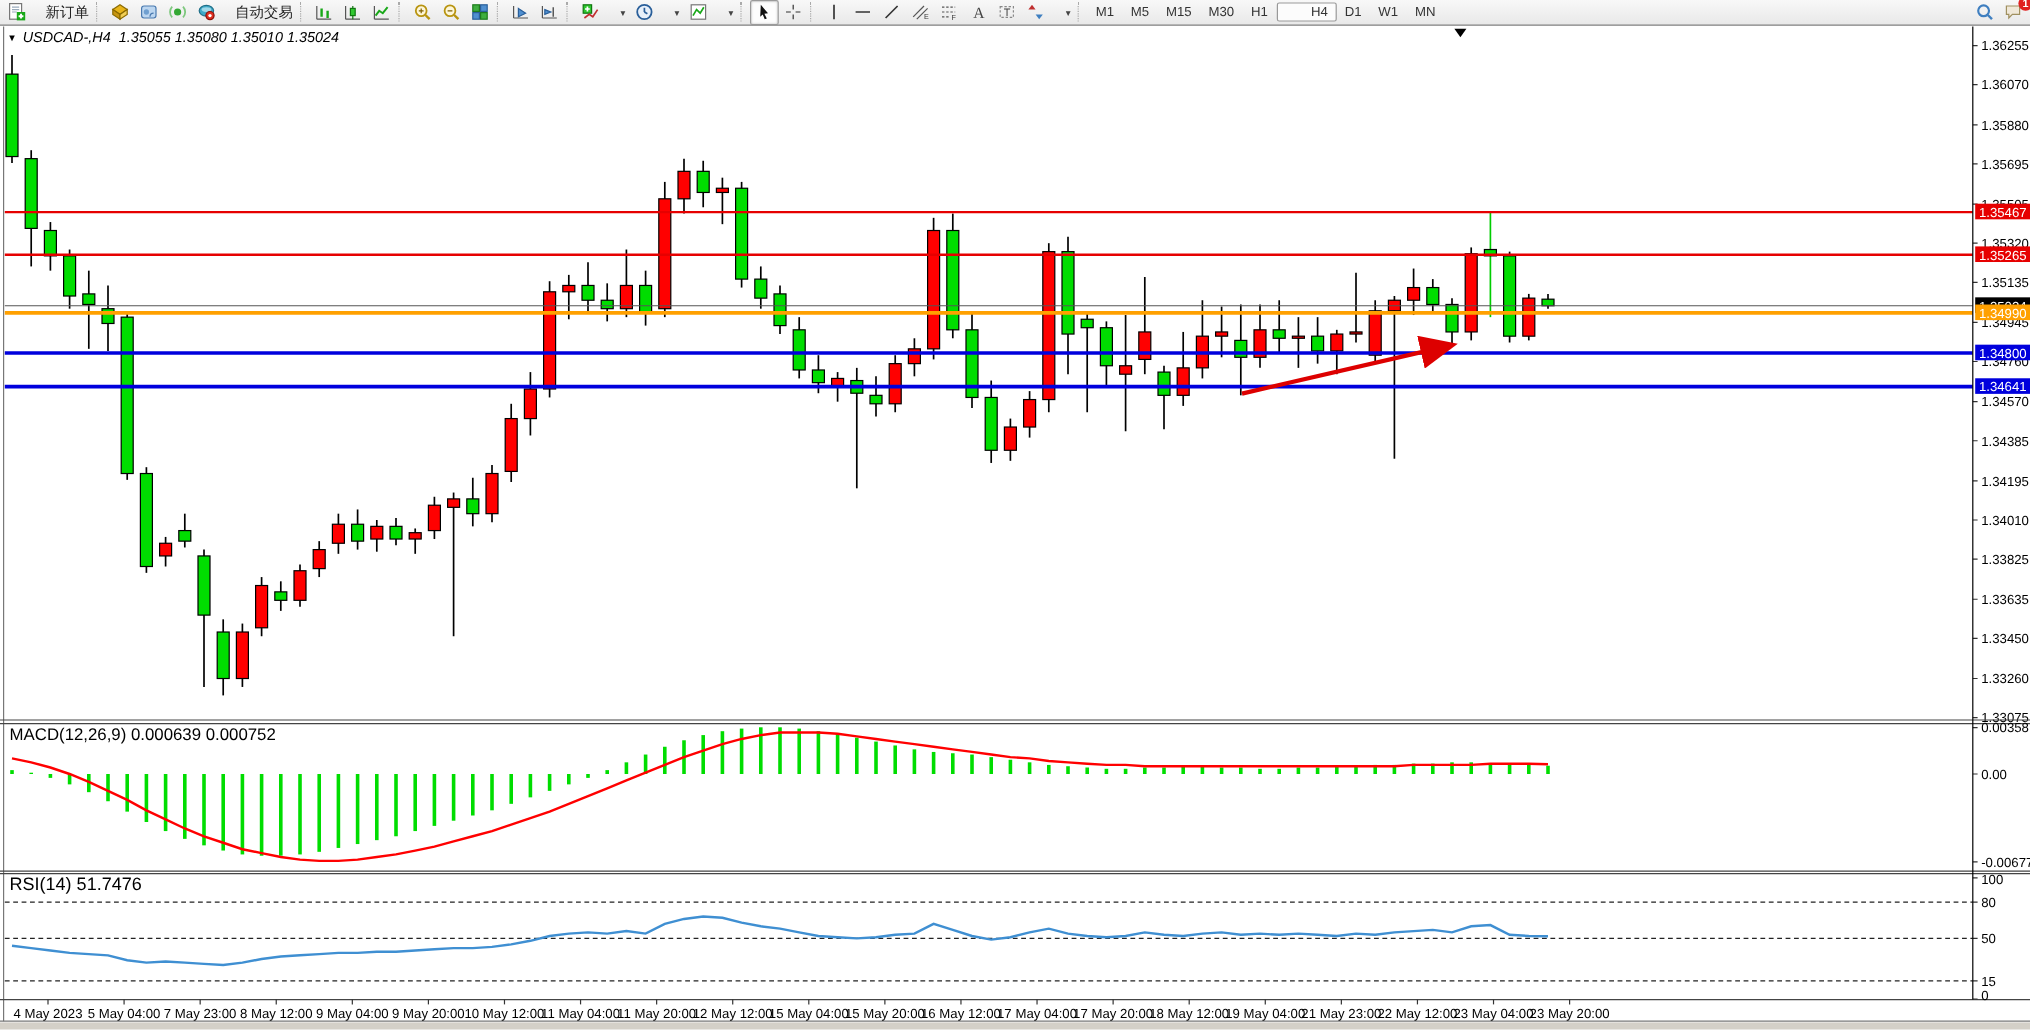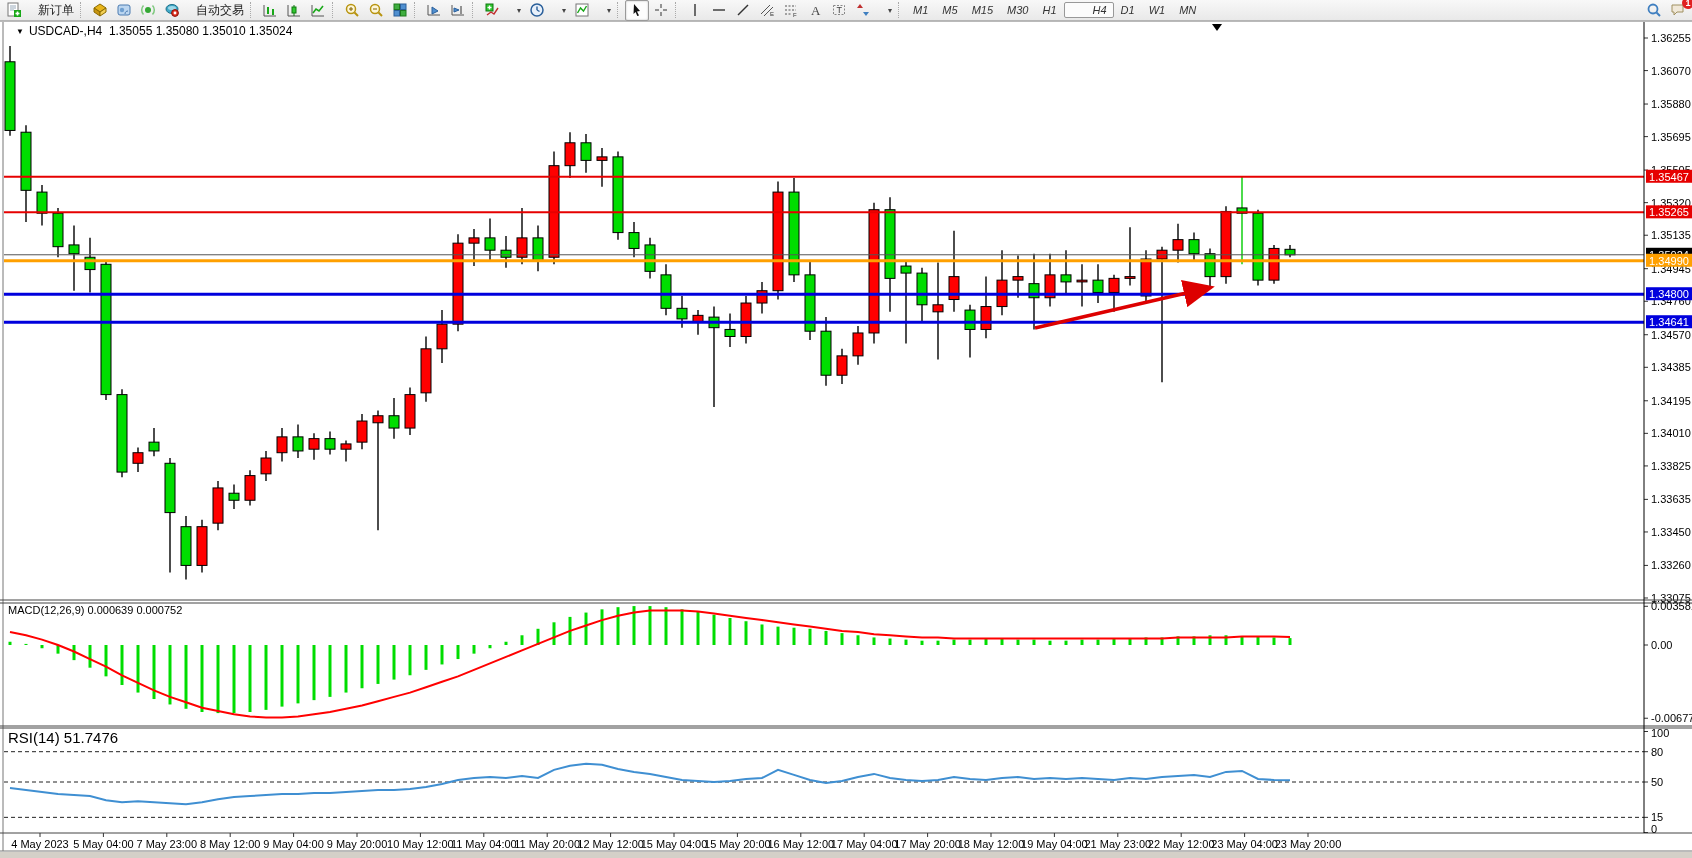--- a/index.html
+++ b/index.html
@@ -4,30 +4,30 @@
 <style>
   html,body{margin:0;padding:0;width:1692px;height:858px;overflow:hidden;
     font-family:"Liberation Sans",sans-serif;background:#ffffff;}
   .toolbar{position:relative;z-index:5;height:20px;background:linear-gradient(#f8f8f8,#e9e9e9);
     border-bottom:1px solid #b5b5b5;display:flex;align-items:center;padding:0 2px;font-size:12px;color:#222;}
   .tbtn{display:inline-flex;align-items:center;gap:16px;padding:1px 3px;height:17px;border:1px solid transparent;
     border-radius:2px;cursor:default;white-space:nowrap;}
   .tbtn.active{background:#fdfdfd;border:1px solid #9a9a9a;box-shadow:inset 0 0 2px #bbb;}
   .tbtn svg{display:block;}
   .tsep{width:5px;height:16px;margin:0 2px;border-left:1px dotted #aaa;}
-  .tf{padding:1px 6px;font-size:11px;color:#333;border:1px solid transparent;border-radius:2px;font-style:italic;}
+  .tf{padding:1px 6px;font-size:11px;color:#333;border:1px solid transparent;border-radius:2px;}
   .tf.active{background:#fcfcfc;border:1px solid #999;padding-left:28px;}
   .drop{font-size:8px;color:#444;margin-left:1px;}
   .spacer{flex:1;}
   .badge{position:absolute;top:-4px;right:-5px;background:#e02020;color:#fff;border-radius:50%;
     width:12px;height:12px;font-size:9px;line-height:12px;text-align:center;font-weight:bold;}
   #chart-svg{position:absolute;top:0;left:0;z-index:1;}
   .overlay-label{position:absolute;z-index:4;font-size:12px;color:#000;white-space:pre;}
-  #title-label{top:24px;left:16px;}
-  #macd-label{top:604px;left:8px;font-size:11px;text-align:right;}
+  #title-label{top:24px;left:6px;font-style:italic;}
+  #macd-label{top:604px;left:8px;font-size:14px;text-align:right;}
   #rsi-label{top:729px;left:8px;font-size:15px;}
   .tri{display:inline-block;font-size:8px;vertical-align:1px;margin-right:5px;}
 </style>
 </head>
 <body>
 
 <div class="toolbar" id="toolbar">
     <span class="tbtn ">
       <svg width="16" height="16" viewBox="0 0 16 16">
         <rect x="2" y="1" width="10" height="13" fill="#fff" stroke="#777"></rect>

